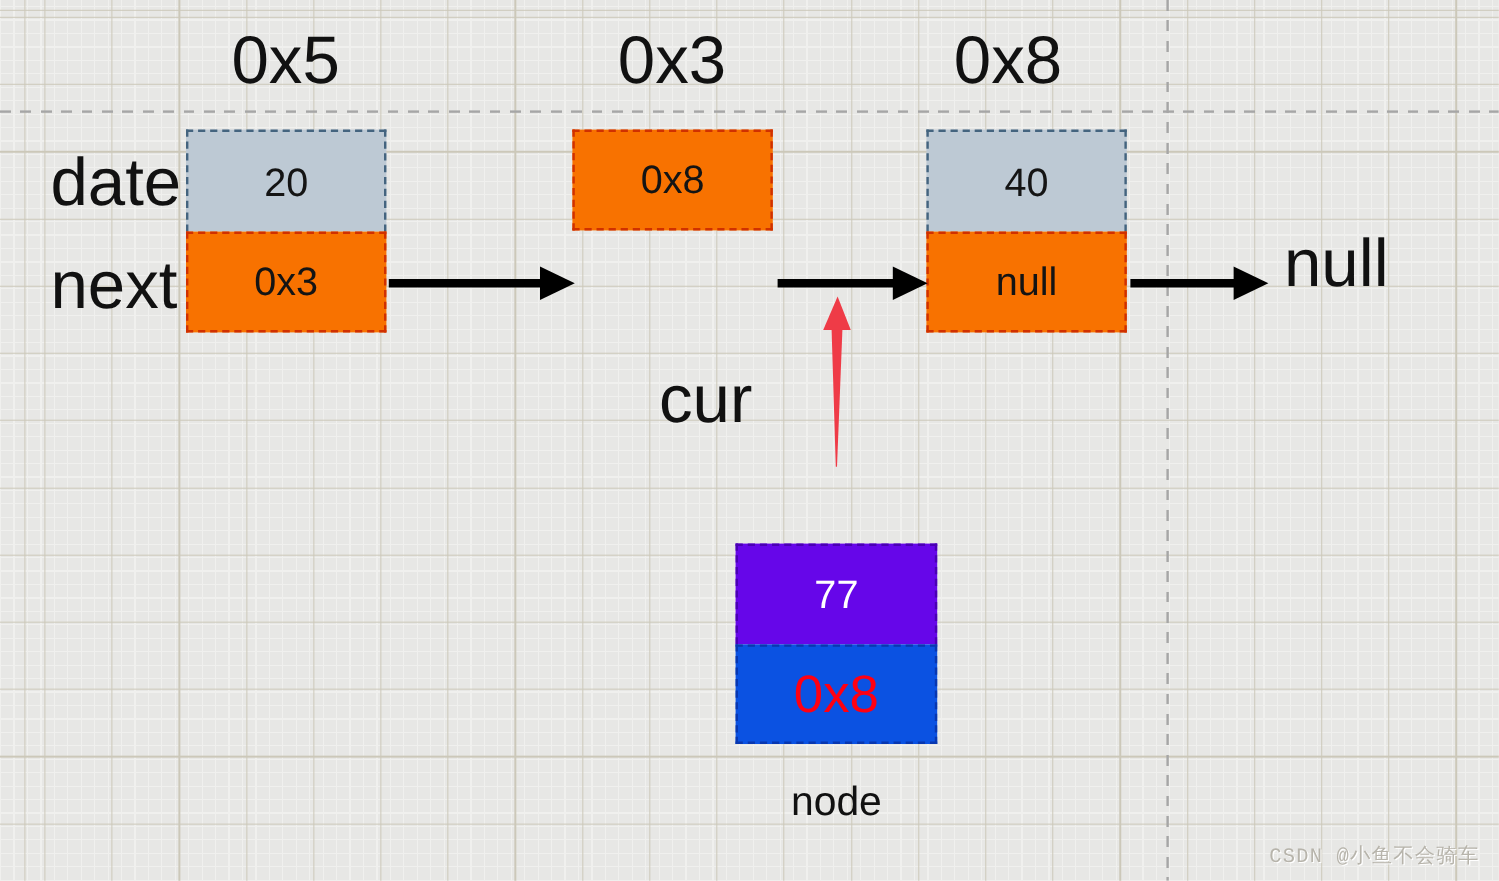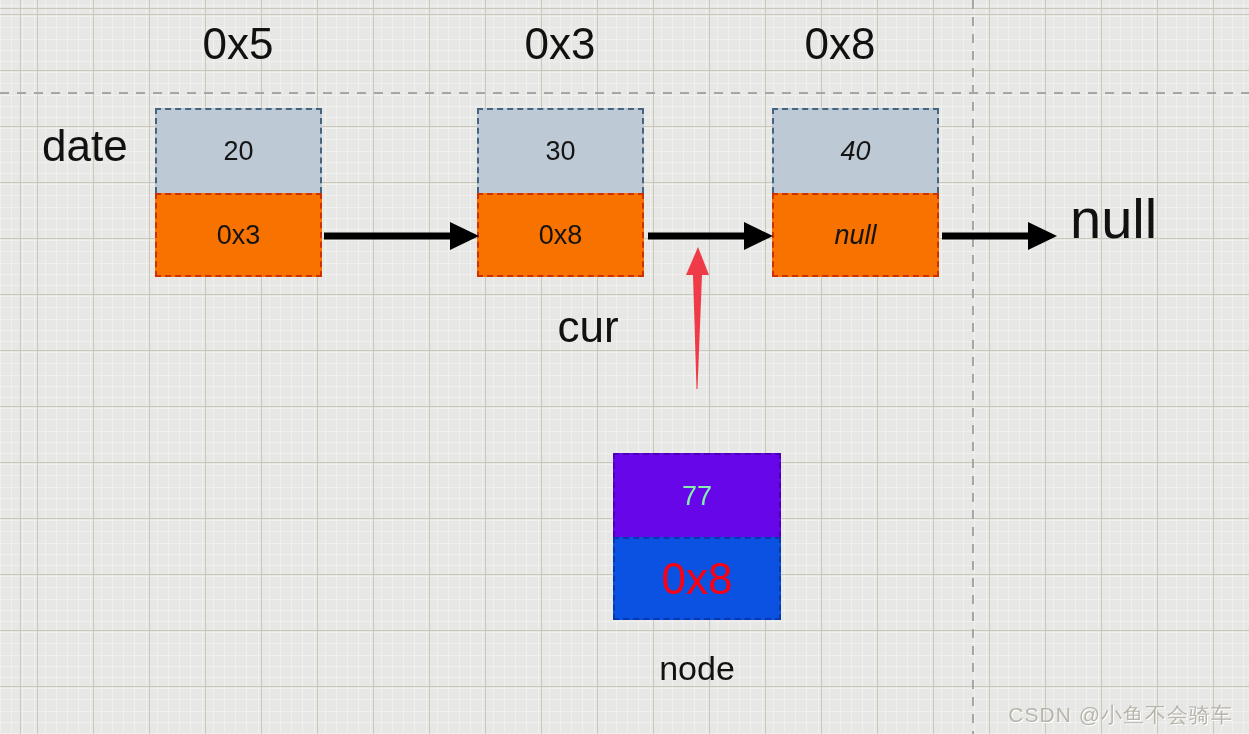--- a/index.html
+++ b/index.html
@@ -11,57 +11,57 @@
       repeating-linear-gradient(90deg,#ccc8b9 0,#ccc8b9 1px,transparent 1px,transparent 56px),
       repeating-linear-gradient(0deg,#ccc8b9 0,#ccc8b9 1px,transparent 1px,transparent 56px),
       repeating-linear-gradient(90deg,#f0f0ee 0,#f0f0ee 1px,transparent 1px,transparent 11.2px),
       repeating-linear-gradient(0deg,#f0f0ee 0,#f0f0ee 1px,transparent 1px,transparent 11.2px);
     background-position:37px 0,0 9px,0 0,0 0;
   }
   .guide-h{position:absolute;left:0;top:92px;width:100%;height:2px;
     background:repeating-linear-gradient(90deg,#a6a6a6 0,#a6a6a6 9px,transparent 9px,transparent 17px);}
   .guide-v{position:absolute;left:972px;top:0;width:2px;height:100%;
     background:repeating-linear-gradient(180deg,#a6a6a6 0,#a6a6a6 9px,transparent 9px,transparent 17px);}
-  .lbl{position:absolute;color:#111;font-size:44px;line-height:1.08;white-space:nowrap;}
+  .lbl{position:absolute;color:#111;font-size:56px;line-height:1.08;white-space:nowrap;}
   .ctr{transform:translateX(-50%);}
   .node{position:absolute;width:167px;}
   .cell{box-sizing:border-box;width:100%;display:flex;align-items:center;justify-content:center;
-        font-size:27px;color:#141414;}
+        font-size:33px;color:#141414;}
   .cell.data{height:85px;background:#bdc9d4;border:2px dashed #44647f;border-bottom:none;}
   .cell.next{height:84px;background:#f87200;border:2px dashed #d03000;}
-  .newnode .cell.data{height:84px;background:#6606e9;border:2px dashed #4a00b4;border-bottom:none;color:#86efac;}
+  .newnode .cell.data{height:84px;background:#6606e9;border:2px dashed #4a00b4;border-bottom:none;color:#ffffff;}
   .newnode .cell.next{height:83px;background:#0b52e2;border:2px dashed #0837b0;color:#ff0012;font-size:44px;}
   .tail-null{position:absolute;left:1070px;top:190px;font-size:56px;color:#111;line-height:1.05;}
-  .watermark{position:absolute;right:16px;top:701px;font-size:21px;color:#b7b4ab;
-    text-shadow:1px 1px 0 #ffffff;letter-spacing:1px;}
+  .watermark{position:absolute;right:16px;top:701px;font-size:17px;color:#b7b4ab;
+    text-shadow:1px 1px 0 #ffffff;letter-spacing:1px;font-family:Liberation Mono, monospace;}
   svg.overlay{position:absolute;left:0;top:0;pointer-events:none;}
 </style>
 </head>
 <body>
 
 <div id="canvas">
 
   <div class="guide-h"></div>
   <div class="guide-v"></div>
 
   <div class="lbl" style="left:42px;top:122px;">date</div>
+  <div class="lbl" style="left:42px;top:208px;">next</div>
 
   <div class="lbl ctr" style="left:238px;top:20px;">0x5</div>
   <div class="lbl ctr" style="left:560px;top:20px;">0x3</div>
   <div class="lbl ctr" style="left:840px;top:20px;">0x8</div>
 
   <div class="node" style="left:155px;top:108px;">
     <div class="cell data">20</div>
     <div class="cell next">0x3</div>
   </div>
   <div class="node" style="left:477px;top:108px;">
-    <div class="cell data">30</div>
     <div class="cell next">0x8</div>
   </div>
-  <div class="node" style="left:772px;top:108px;font-style:italic;">
+  <div class="node" style="left:772px;top:108px;">
     <div class="cell data">40</div>
     <div class="cell next">null</div>
   </div>
 
   <svg class="overlay" width="1249" height="734" viewBox="0 0 1249 734">
     <g>
       <line x1="324" y1="236" x2="452" y2="236" stroke="#000000" stroke-width="7"></line>
       <polygon points="450,222 479,236 450,250" fill="#000000"></polygon>
     </g>
     <g>

